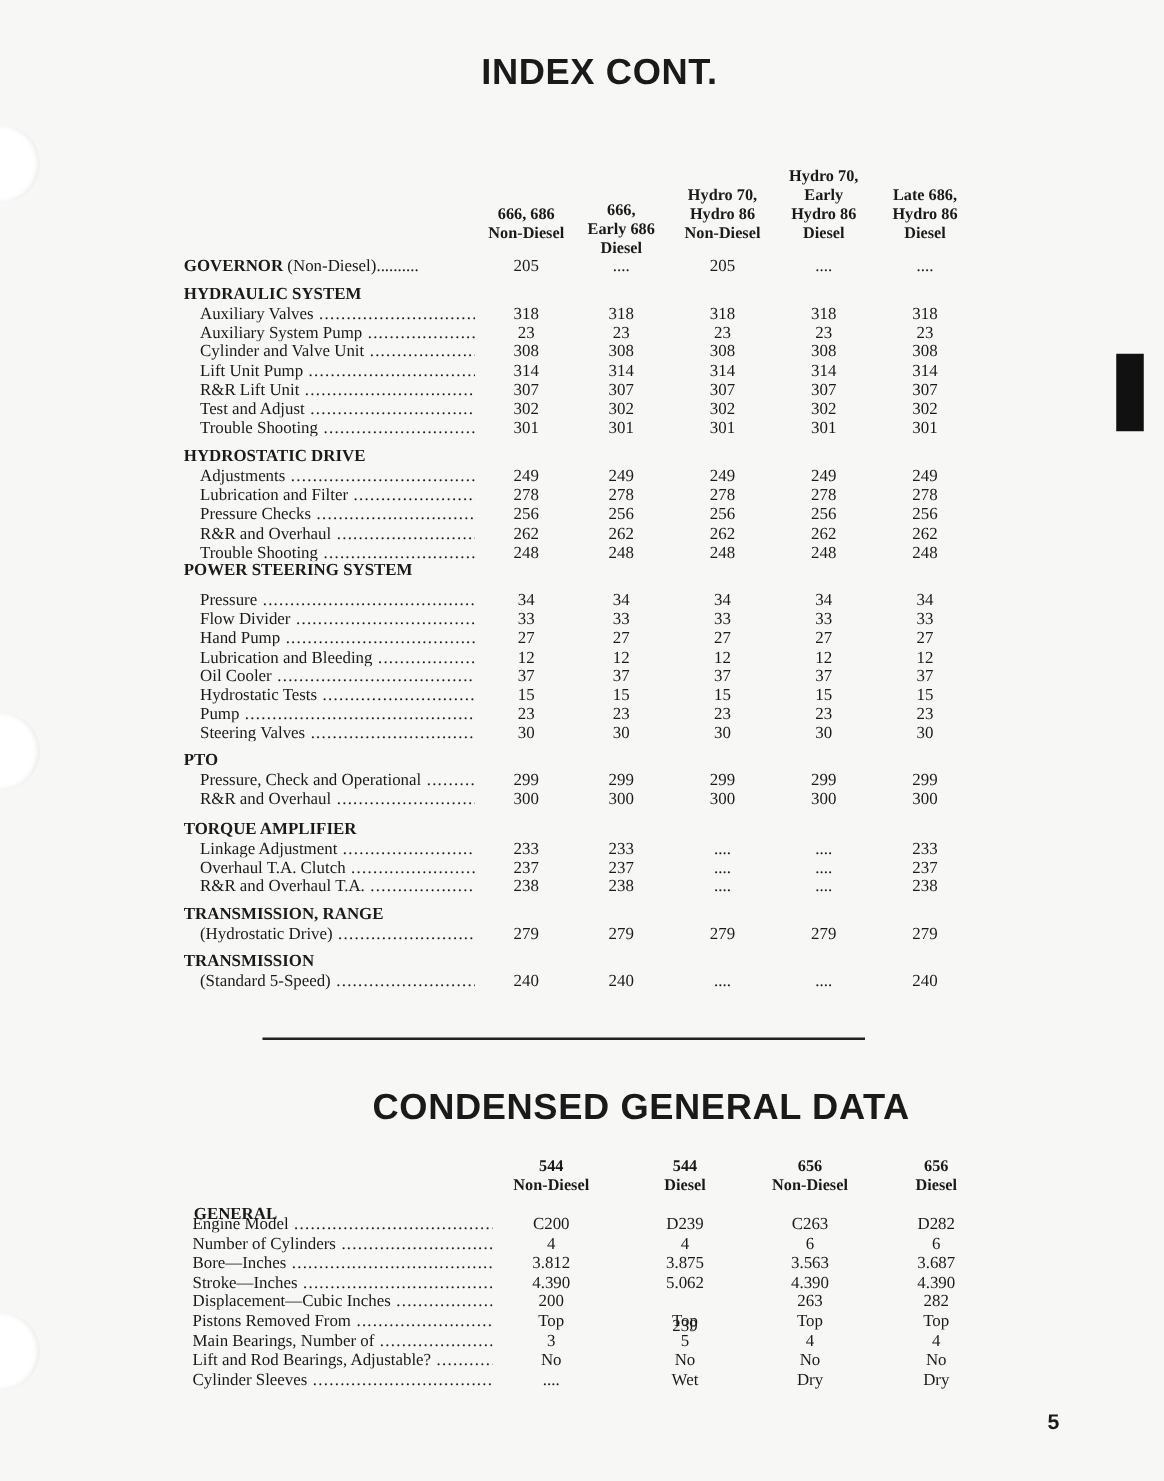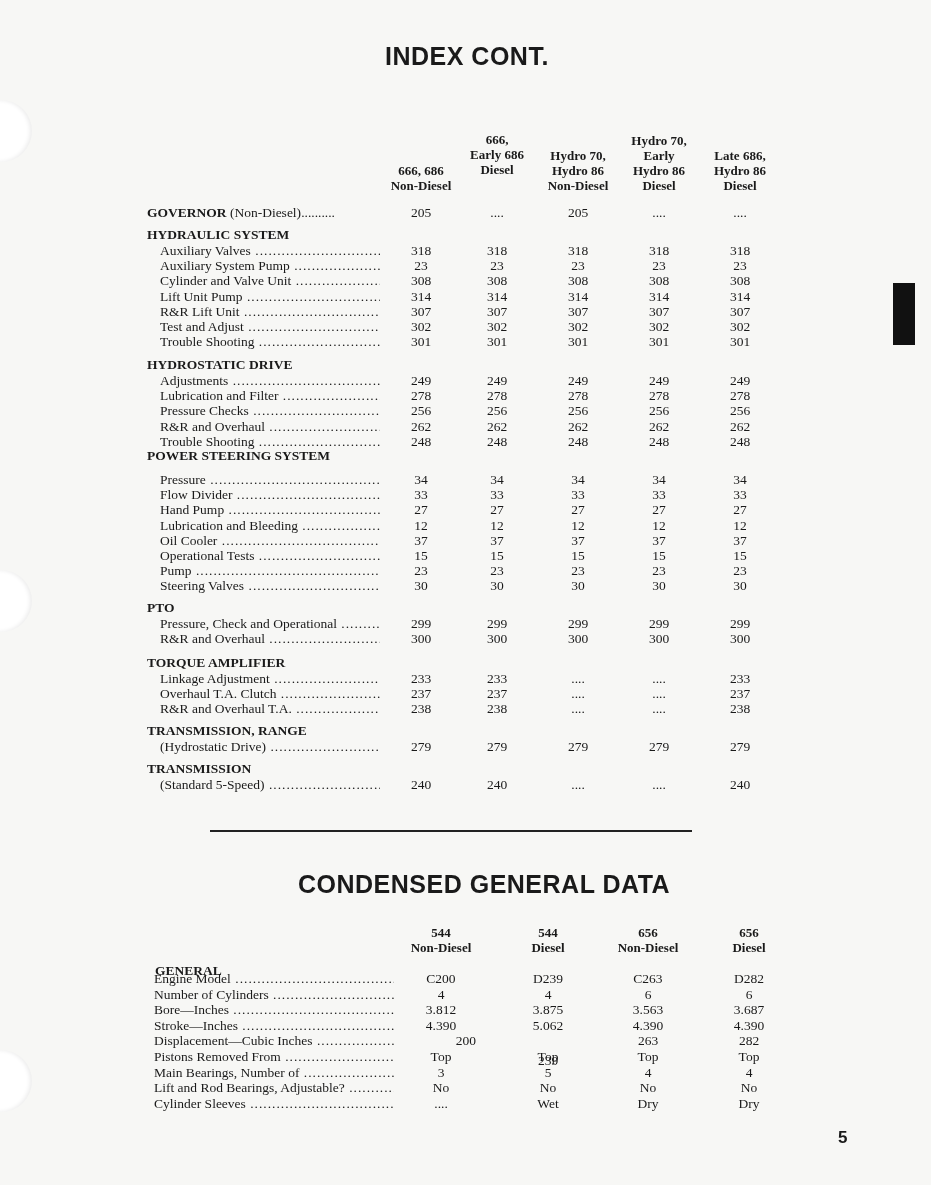--- a/index.html
+++ b/index.html
@@ -1,17 +1,17 @@
 <!DOCTYPE html>
 <html><head>
 <meta charset="utf-8">
 <style>
   html,body{margin:0;padding:0;}
   body{width:931px;height:1185px;background:#f7f7f5;position:relative;overflow:hidden;font-family:"Liberation Serif","DejaVu Serif",serif;color:#1a1a1a;}
-  .title{position:absolute;font-family:"Liberation Sans","DejaVu Sans",sans-serif;font-weight:bold;font-size:25px;letter-spacing:0.5px;}
+  .title{position:absolute;font-family:"Liberation Sans","DejaVu Sans",sans-serif;font-weight:bold;font-size:29px;letter-spacing:0.5px;}
   .hole{position:absolute;left:-30px;width:62px;height:62px;border-radius:50%;background:#fff;box-shadow:inset -2px 0 4px rgba(0,0,0,0.08);}
   .tab{position:absolute;left:893px;top:283px;width:22px;height:62px;background:#111;}
   .pagenum{position:absolute;left:838px;top:1128px;font-family:"Liberation Sans","DejaVu Sans",sans-serif;font-weight:bold;font-size:17px;}
   .hdr{position:absolute;text-align:center;font-weight:bold;font-size:13px;line-height:15px;width:100px;}
   .row{position:absolute;left:0;width:931px;height:15px;font-size:13.5px;line-height:15px;}
   .sect{position:absolute;font-weight:bold;font-size:13.5px;}
   .lbl{position:absolute;white-space:nowrap;overflow:hidden;}
   .lbl .dots{letter-spacing:1px;}
   .val{position:absolute;width:70px;text-align:center;}
   .rule{position:absolute;left:210px;top:830px;width:482px;height:2px;background:#222;}
@@ -23,21 +23,21 @@
 <div class="hole" style="top:570px"></div>
 <div class="hole" style="top:1050px"></div>
 <div class="tab"></div>
 
 <div class="title" style="left:385px;top:42px">INDEX CONT.</div>
 <div id="index-headers">
     <div class="hdr" style="left: 371px; top: 163px;">
       <div>666, 686</div>
       <div>Non-Diesel</div>
     </div>
-    <div class="hdr" style="left: 447px; top: 132px;">
+    <div class="hdr" style="left: 447px; top: 160px;">
       <div>666,</div>
       <div>Early 686</div>
       <div>Diesel</div>
     </div>
     <div class="hdr" style="left: 528px; top: 148px;">
       <div>Hydro 70,</div>
       <div>Hydro 86</div>
       <div>Non-Diesel</div>
     </div>
     <div class="hdr" style="left: 609px; top: 133px;">
@@ -200,21 +200,21 @@
     </div>
     <div class="row" style="top: 532.8px;">
       <span class="lbl" style="left: 160px; width: 220px;"><span>Oil Cooler</span><span class="dots"> ............................................................</span></span>
       <span class="val" style="left: 386px;">37</span>
       <span class="val" style="left: 462px;">37</span>
       <span class="val" style="left: 543px;">37</span>
       <span class="val" style="left: 624px;">37</span>
       <span class="val" style="left: 705px;">37</span>
     </div>
     <div class="row" style="top: 548px;">
-      <span class="lbl" style="left: 160px; width: 220px;"><span>Operational Tests</span><span class="dots"> ............................................................</span></span>
+      <span class="lbl" style="left: 160px; width: 220px;"><span>Hydrostatic Tests</span><span class="dots"> ............................................................</span></span>
       <span class="val" style="left: 386px;">15</span>
       <span class="val" style="left: 462px;">15</span>
       <span class="val" style="left: 543px;">15</span>
       <span class="val" style="left: 624px;">15</span>
       <span class="val" style="left: 705px;">15</span>
     </div>
     <div class="row" style="top: 563.2px;">
       <span class="lbl" style="left: 160px; width: 220px;"><span>Pump</span><span class="dots"> ............................................................</span></span>
       <span class="val" style="left: 386px;">23</span>
       <span class="val" style="left: 462px;">23</span>
@@ -348,21 +348,21 @@
     </div>
     <div class="row" style="top: 1017.8px;">
       <span class="lbl" style="left: 154px; width: 240px;"><span>Stroke—Inches</span><span class="dots"> ............................................................</span></span>
       <span class="val" style="left: 406px;">4.390</span>
       <span class="val" style="left: 513px;">5.062</span>
       <span class="val" style="left: 613px;">4.390</span>
       <span class="val" style="left: 714px;">4.390</span>
     </div>
     <div class="row" style="top: 1033.4px;">
       <span class="lbl" style="left: 154px; width: 240px;"><span>Displacement—Cubic Inches</span><span class="dots"> ............................................................</span></span>
-      <span class="val" style="left: 406px; text-align: right;">200</span>
+      <span class="val" style="left: 406px;">200</span>
       <span class="val" style="left: 513px; margin-top: 20px;">239</span>
       <span class="val" style="left: 613px;">263</span>
       <span class="val" style="left: 714px;">282</span>
     </div>
     <div class="row" style="top: 1049px;">
       <span class="lbl" style="left: 154px; width: 240px;"><span>Pistons Removed From</span><span class="dots"> ............................................................</span></span>
       <span class="val" style="left: 406px;">Top</span>
       <span class="val" style="left: 513px;">Top</span>
       <span class="val" style="left: 613px;">Top</span>
       <span class="val" style="left: 714px;">Top</span>

